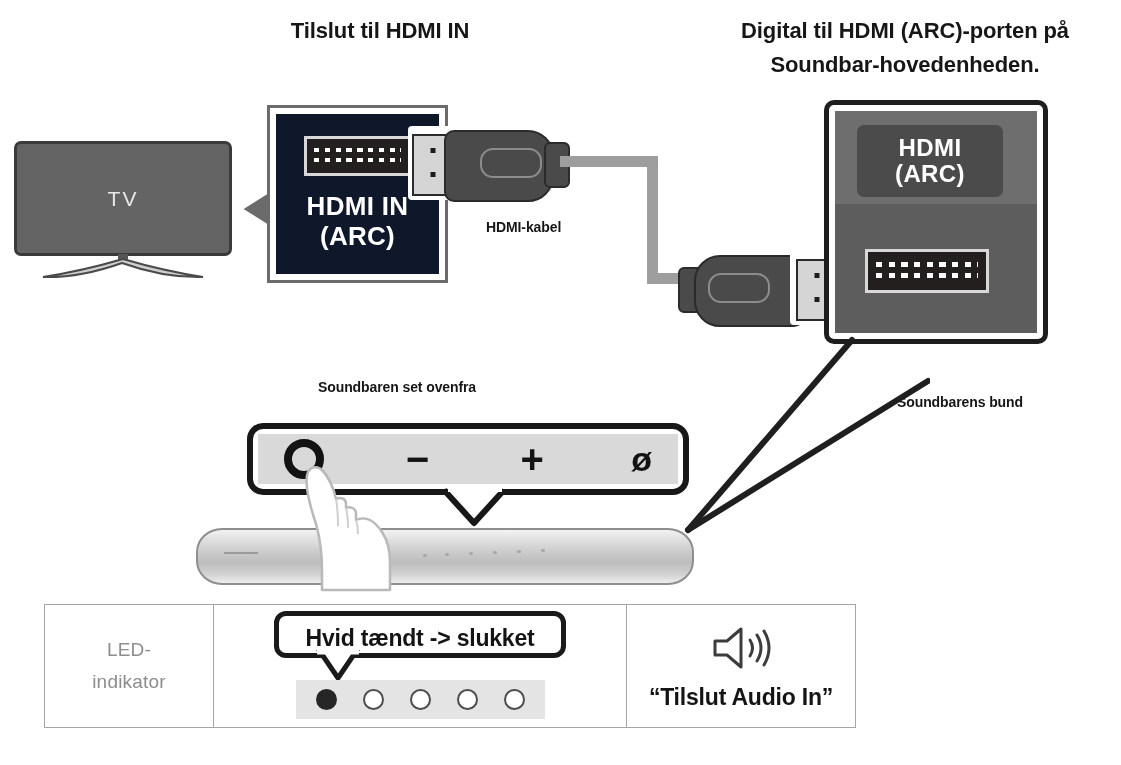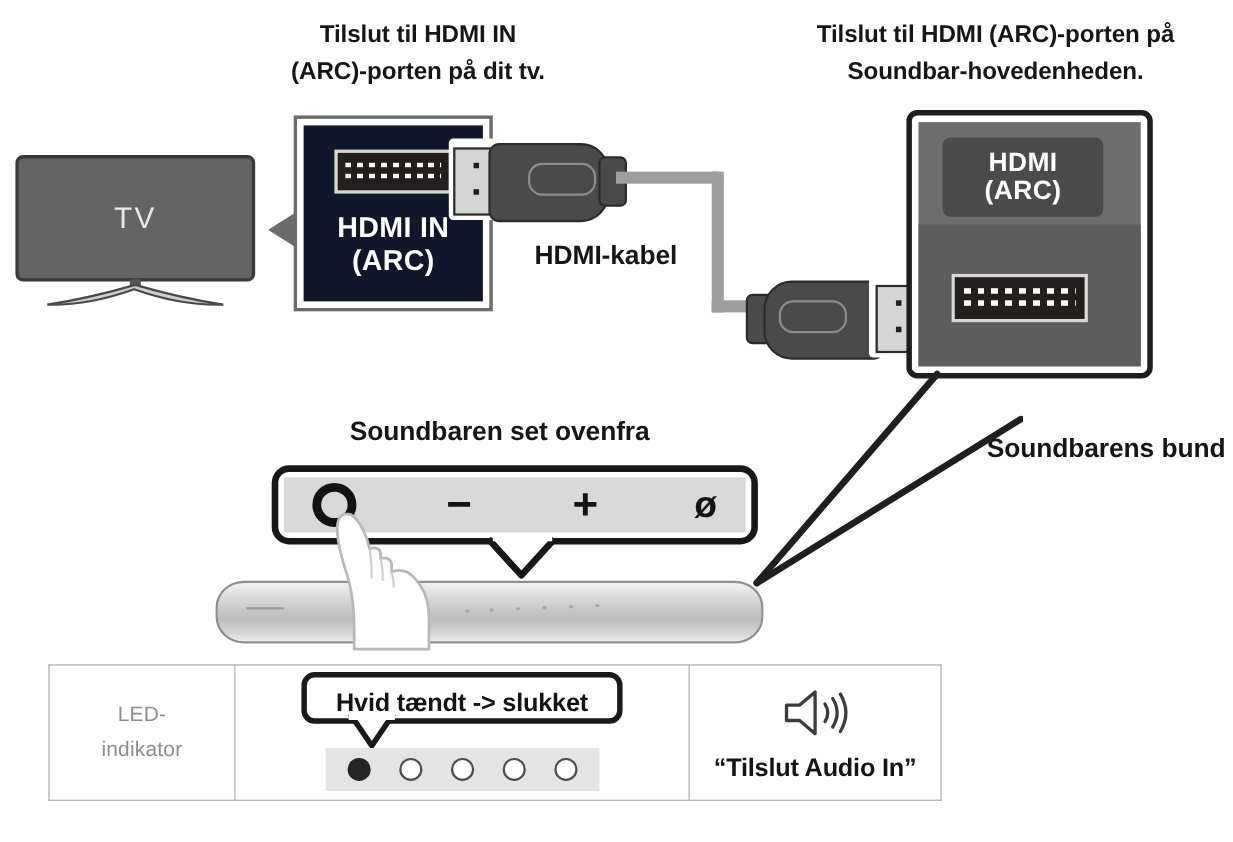--- a/index.html
+++ b/index.html
@@ -27,21 +27,21 @@
   
   .heading {
     font-size: 22px;
     font-weight: 700;
     line-height: 1.55;
     color: #161616;
     text-align: center;
     letter-spacing: -0.1px;
   }
   .label-text {
-    font-size: 24px;
+    font-size: 14px;
     font-weight: 700;
     color: #161616;
     letter-spacing: -0.1px;
   }
   .label-light {
     font-size: 19px;
     font-weight: 400;
     color: #8d8d8d;
     letter-spacing: 0.2px;
   }
@@ -51,21 +51,21 @@
     background: #646464;
     border: 3px solid #3a3a3a;
     border-radius: 7px;
     box-sizing: border-box;
     display: flex;
     align-items: center;
     justify-content: center;
   }
   .tv-label {
     color: #e8e8e8;
-    font-size: 27px;
+    font-size: 21px;
     font-weight: 400;
     letter-spacing: 2px;
   }
   .tv-neck {
     background: #565656;
   }
 
   
   .panel-left {
     background: #0f172a;
@@ -317,25 +317,24 @@
   }
   .speaker-icon { display: block; margin: 0 auto 10px; }
 </style>
 </head>
 <body>
 
 <div class="stage">
 
   <div class="abs heading" style="left:170px; top:14px; width:420px;">
     <div>Tilslut til HDMI IN</div>
-    <div>(ARC)-porten på dit tv.</div>
   </div>
 
   <div class="abs heading" style="left:690px; top:14px; width:430px;">
-    <div>Tilslut til HDMI (ARC)-porten på</div>
+    <div>Digital til HDMI (ARC)-porten på</div>
     <div>Soundbar-hovedenheden.</div>
   </div>
 
   <div class="abs" style="left:14px; top:141px; width:218px; height:130px;">
     <div class="tv-body abs" style="left:0; top:0; width:218px; height:115px;">
       <span class="tv-label">TV</span>
     </div>
     <div class="abs tv-neck" style="left:104px; top:113px; width:10px; height:9px;"></div>
     <svg class="abs" style="left:26px; top:116px;" width="166" height="22" viewBox="0 0 166 22">
       <path d="M3 20 Q 40 21 82 6 Q 124 21 163 20 Q 124 14 83 2 Q 42 14 3 20 Z" fill="#cfcfcf" stroke="#4a4a4a" stroke-width="2"></path>

